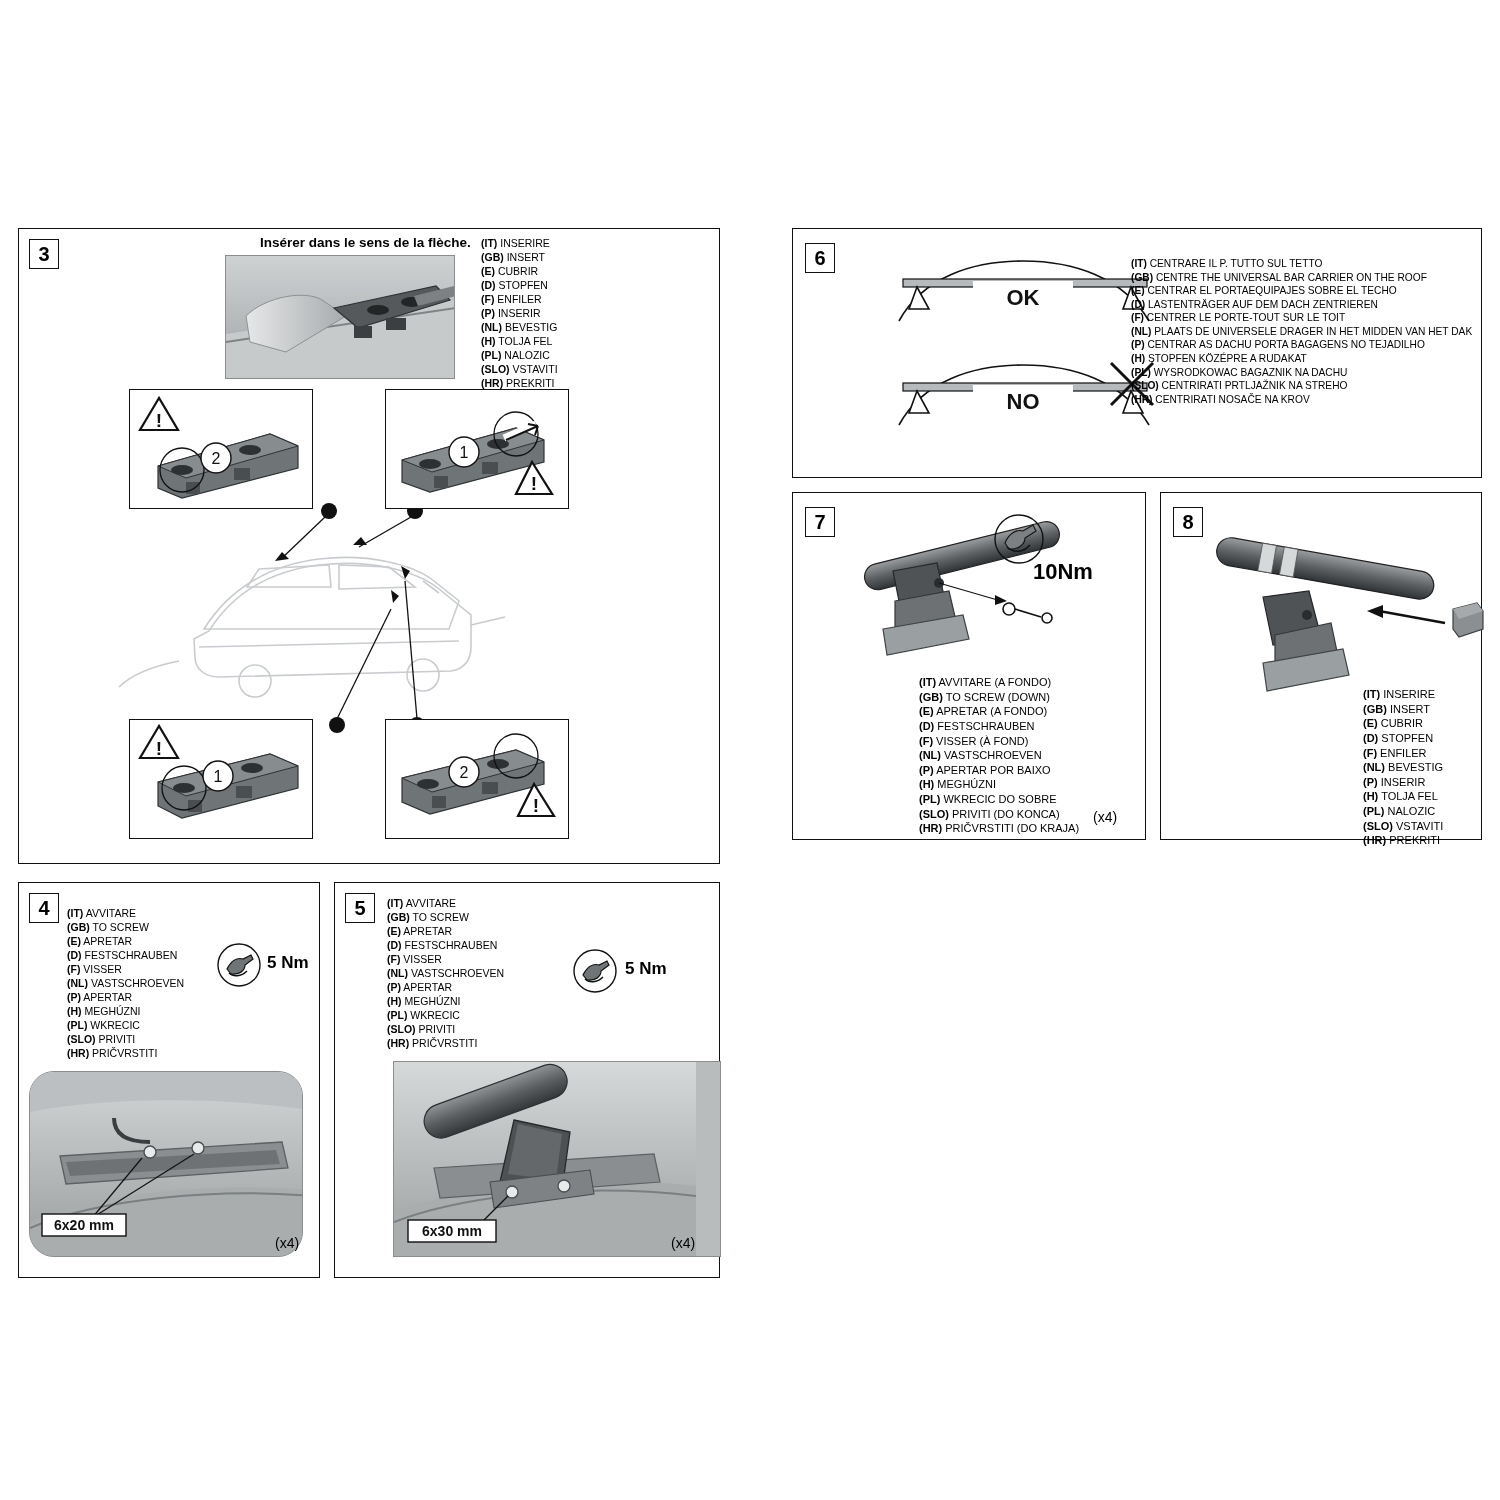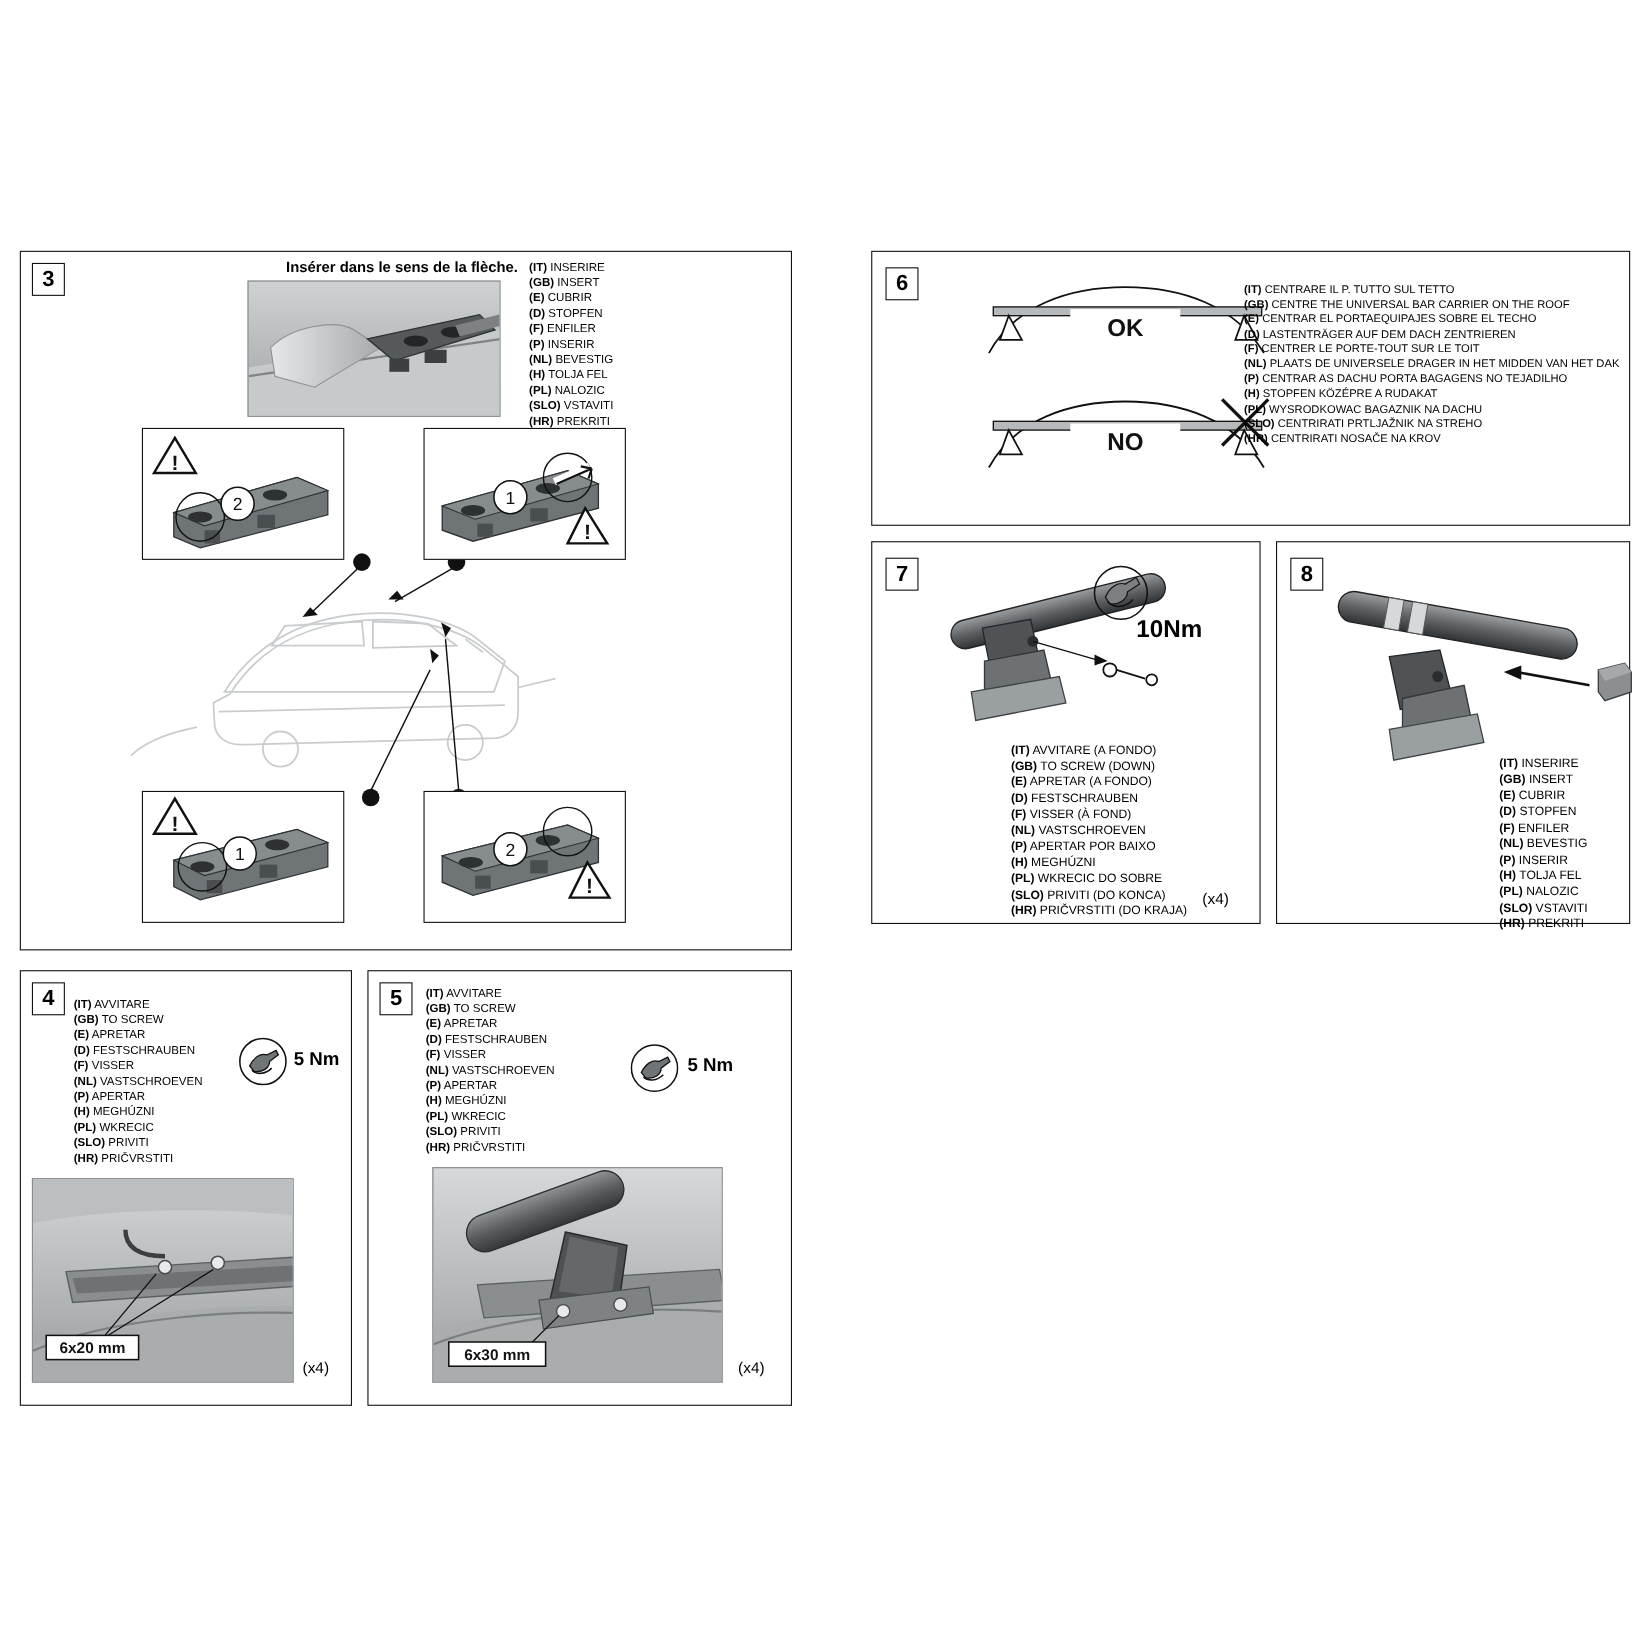--- a/index.html
+++ b/index.html
@@ -189,21 +189,21 @@
 
     <div style="position:absolute;left:198px;top:60px;">
       <svg width="44" height="44" viewBox="0 0 44 44">
         <circle cx="22" cy="22" r="21" fill="none" stroke="#111" stroke-width="1.4"></circle>
         <path d="M10 26 C14 18, 20 14, 26 16 L34 12 L36 16 L28 22 C28 28 22 32 14 31 Z" fill="#6f7477" stroke="#111" stroke-width="1.2"></path>
         <path d="M12 30 C16 34, 24 34, 30 28" stroke="#111" stroke-width="1.4" fill="none"></path>
       </svg>
     </div>
     <div class="cap bold" style="left:248px;top:70px;font-size:17px;">5 Nm</div>
 
-    <div class="photo" style="left:10px;top:188px;width:238px;height:186px;">
+    <div class="photo" style="left:10px;top:188px;width:274px;height:186px;border-radius:25px;">
       <svg width="280" height="184" viewBox="0 0 280 184">
         <defs>
           <linearGradient id="p4" x1="0" y1="0" x2="0" y2="1">
             <stop offset="0" stop-color="#d3d6d7"></stop>
               <stop offset="1" stop-color="#9a9e9f"></stop>
           </linearGradient>
         </defs>
         <rect width="280" height="184" fill="url(#p4)"></rect>
         <path d="M0 40 C60 28, 170 22, 280 38 L280 0 L0 0 Z" fill="#bcbfc1"></path>
         <path d="M0 150 C70 120, 190 110, 280 118 L280 184 L0 184 Z" fill="#a9adae"></path>
@@ -241,21 +241,21 @@
 
     <div style="position:absolute;left:238px;top:66px;">
       <svg width="44" height="44" viewBox="0 0 44 44">
         <circle cx="22" cy="22" r="21" fill="none" stroke="#111" stroke-width="1.4"></circle>
         <path d="M10 26 C14 18, 20 14, 26 16 L34 12 L36 16 L28 22 C28 28 22 32 14 31 Z" fill="#6f7477" stroke="#111" stroke-width="1.2"></path>
         <path d="M12 30 C16 34, 24 34, 30 28" stroke="#111" stroke-width="1.4" fill="none"></path>
       </svg>
     </div>
     <div class="cap bold" style="left:290px;top:76px;font-size:17px;">5 Nm</div>
 
-    <div class="photo" style="left:58px;top:178px;width:264px;height:196px;">
+    <div class="photo" style="left:58px;top:178px;width:328px;height:196px;">
       <svg width="302" height="194" viewBox="0 0 302 194">
         <defs>
           <linearGradient id="p5" x1="0" y1="0" x2="0" y2="1">
             <stop offset="0" stop-color="#d6d9da"></stop>
               <stop offset="1" stop-color="#9ca0a1"></stop>
           </linearGradient>
           <linearGradient id="bar5" x1="0" y1="0" x2="0" y2="1">
             <stop offset="0" stop-color="#8e9294"></stop>
               <stop offset="0.5" stop-color="#5a5e60"></stop>
               <stop offset="1" stop-color="#33373a"></stop>

